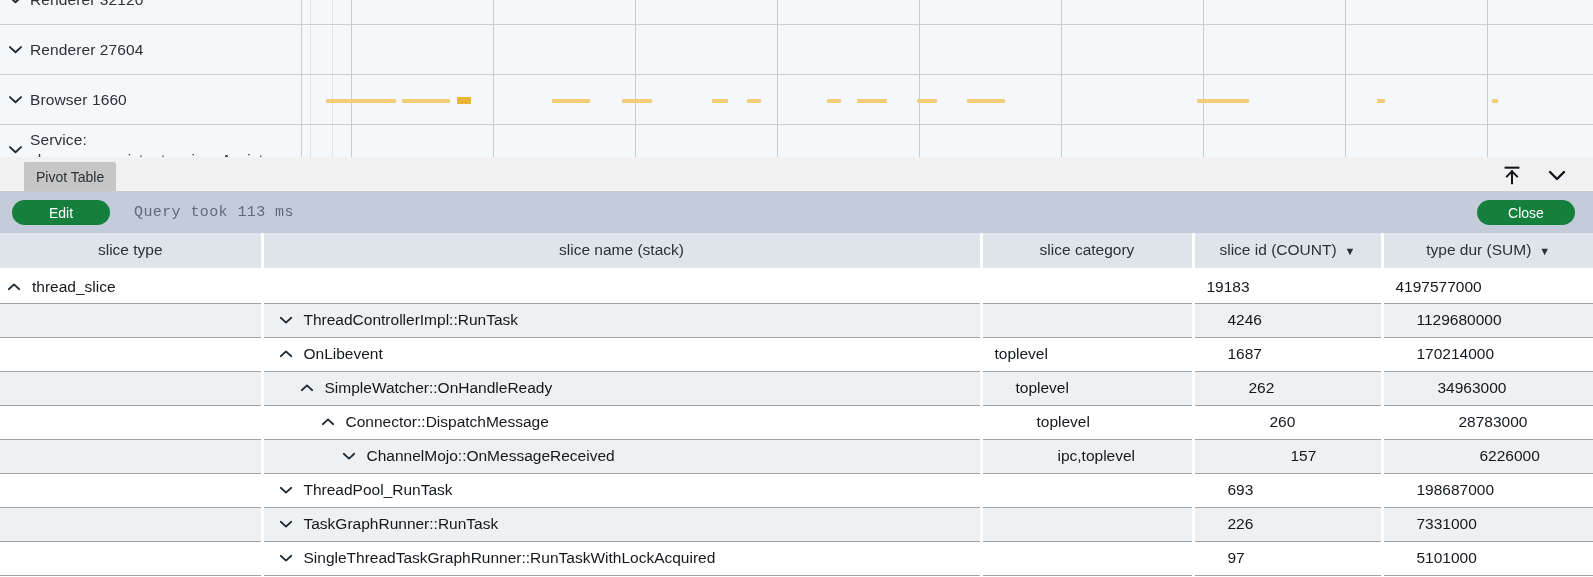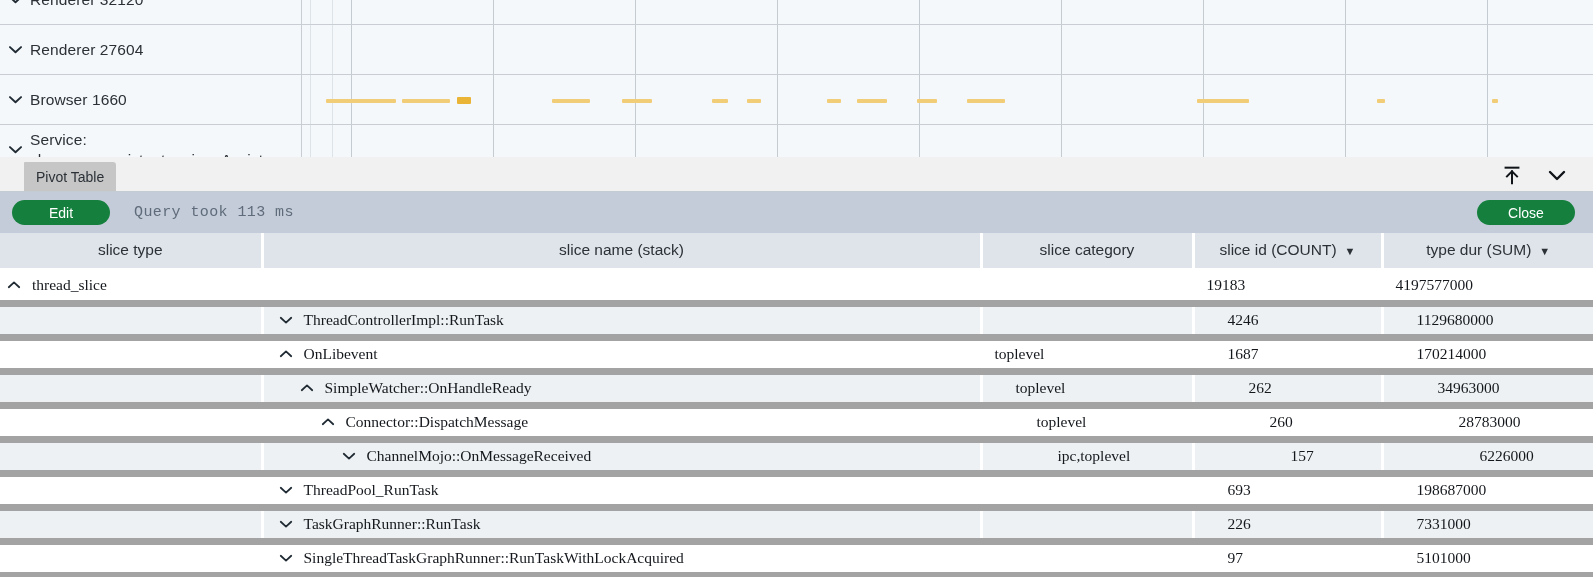--- a/index.html
+++ b/index.html
@@ -162,25 +162,25 @@
     text-align: center;
     border-right: 3px solid #fff;
     border-bottom: 3px solid #fff;
     padding: 0 8px;
     white-space: nowrap;
   }
   table.pivot th:last-child { border-right: none; }
   table.pivot th .sort-caret { margin-left: 8px; font-size: 11px; display: inline-block; vertical-align: middle; }
   table.pivot td {
     height: 34px;
-    font-family: Liberation Serif, serif;
+    font-family: Liberation Sans, sans-serif;
     font-size: 15.5px;
     color: #14181d;
     border-right: 3px solid #fff;
-    border-bottom: 7px solid #a3a3a3;
+    border-bottom: 1px solid #a3a3a3;
     padding: 0;
     white-space: nowrap;
     overflow: hidden;
   }
   table.pivot td:last-child { border-right: none; }
   tr.r-alt td { background: #edf1f3; }
   tr.r-plain td { background: #ffffff; }
   .tree-cell { display: flex; align-items: center; height: 100%; }
   .tree-toggle {
     width: 28px;

